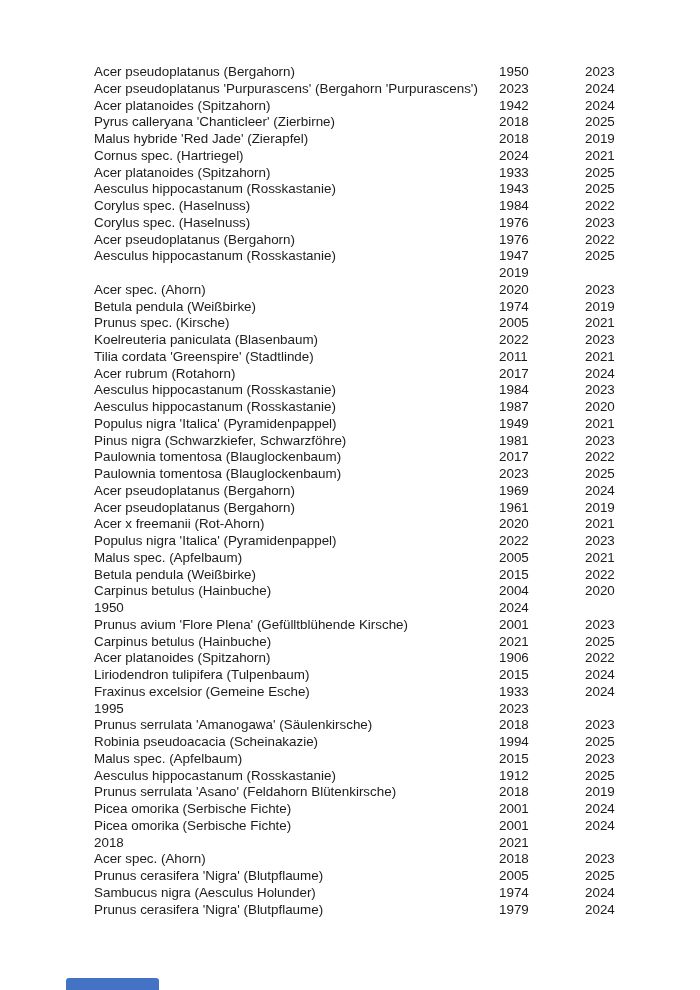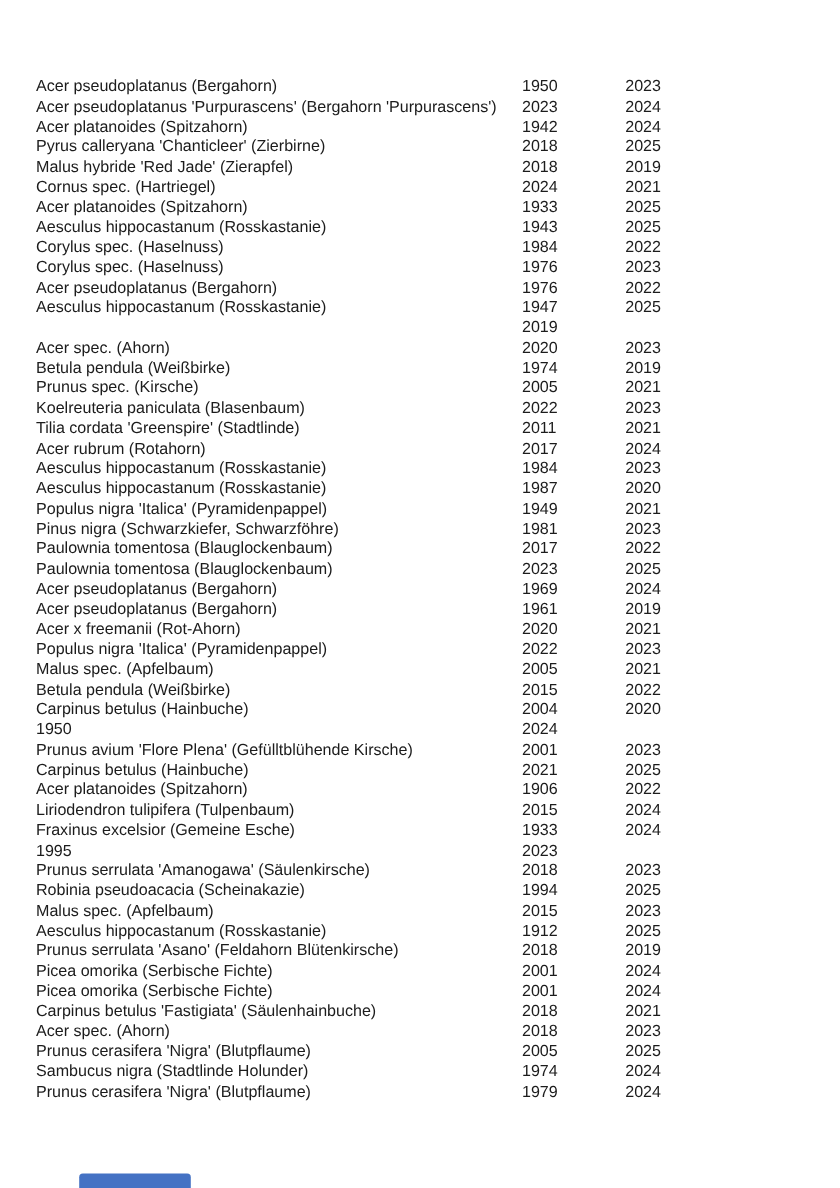--- a/index.html
+++ b/index.html
@@ -18,21 +18,21 @@
     position: absolute;
     top: 64px;
     left: 0;
     width: 700px;
     color: #1c1c1c;
     font-size: 13.4px;
   }
   .row {
     display: grid;
     grid-template-columns: 405px 86px 100px;
-    padding-left: 30px;
+    padding-left: 94px;
     height: 16.75px;
     line-height: 16.75px;
     white-space: nowrap;
   }
   .cell {
     overflow: visible;
   }
   .blue-cutoff {
     position: absolute;
     left: 66px;
@@ -267,36 +267,35 @@
       <span class="cell">Picea omorika (Serbische Fichte)</span>
       <span class="cell">2001</span>
       <span class="cell">2024</span>
     </div>
     <div class="row">
       <span class="cell">Picea omorika (Serbische Fichte)</span>
       <span class="cell">2001</span>
       <span class="cell">2024</span>
     </div>
     <div class="row">
-      <span class="cell">Carpinus betulus 'Fastigiata' (Säulenhainbuche)</span>
       <span class="cell">2018</span>
       <span class="cell">2021</span>
     </div>
     <div class="row">
       <span class="cell">Acer spec. (Ahorn)</span>
       <span class="cell">2018</span>
       <span class="cell">2023</span>
     </div>
     <div class="row">
       <span class="cell">Prunus cerasifera 'Nigra' (Blutpflaume)</span>
       <span class="cell">2005</span>
       <span class="cell">2025</span>
     </div>
     <div class="row">
-      <span class="cell">Sambucus nigra (Stadtlinde Holunder)</span>
+      <span class="cell">Sambucus nigra (Aesculus Holunder)</span>
       <span class="cell">1974</span>
       <span class="cell">2024</span>
     </div>
     <div class="row">
       <span class="cell">Prunus cerasifera 'Nigra' (Blutpflaume)</span>
       <span class="cell">1979</span>
       <span class="cell">2024</span>
     </div>
   </div>
 

